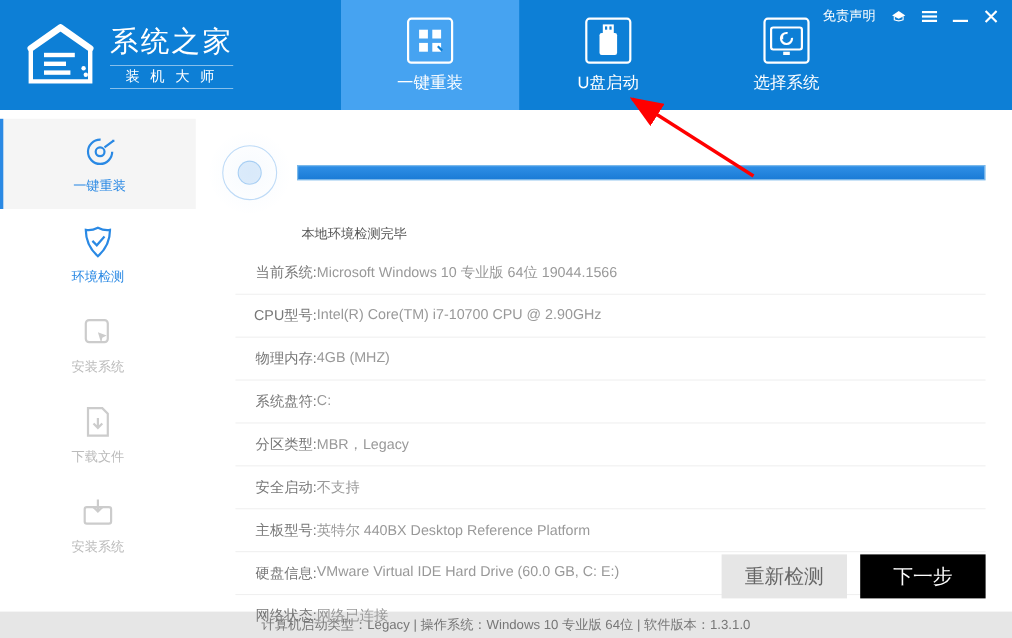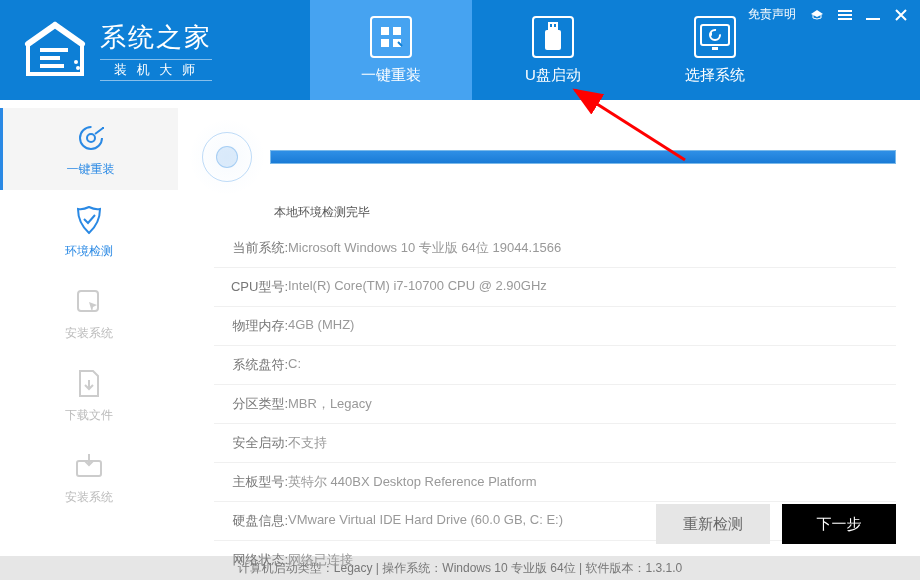--- a/index.html
+++ b/index.html
@@ -44,21 +44,21 @@
 .progress-fill { width: 100%; height: 100%; background: linear-gradient(to bottom,#2f8fe6,#1a7bd6); }
 .detect-done { font-size: 12px; color: #555; margin: 8px 0 8px 86px; }
 
 .info-list { padding-left: 26px; }
 .info-row { display: flex; font-size: 13px; color: #777; padding: 10px 0; border-bottom: 1px solid #f0f0f0; text-align: right; }
 .info-row:last-child { border-bottom: none; }
 .info-label { width: 74px; color: #777; }
 .info-value { color: #999; }
 
 .btns { position: absolute; right: 24px; bottom: 12px; display: flex; gap: 12px; }
-.btn { width: 114px; height: 40px; display: flex; align-items: center; justify-content: center; font-size: 15px; cursor: pointer; }
+.btn { width: 114px; height: 40px; display: flex; align-items: center; justify-content: center; font-size: 18px; cursor: pointer; }
 .btn-grey { background: #e6e6e6; color: #666; }
 .btn-blue { background: #000000; color: #fff; }
 
 
 .footer { height: 24px; background: #e6e6e6; text-align: center; font-size: 12px; color: #777; line-height: 24px; }
 
 
 .arrow { position: absolute; width: 180px; height: 90px; left: 515px; top: 80px; pointer-events: none; z-index: 20; }
 </style>
 </head>

